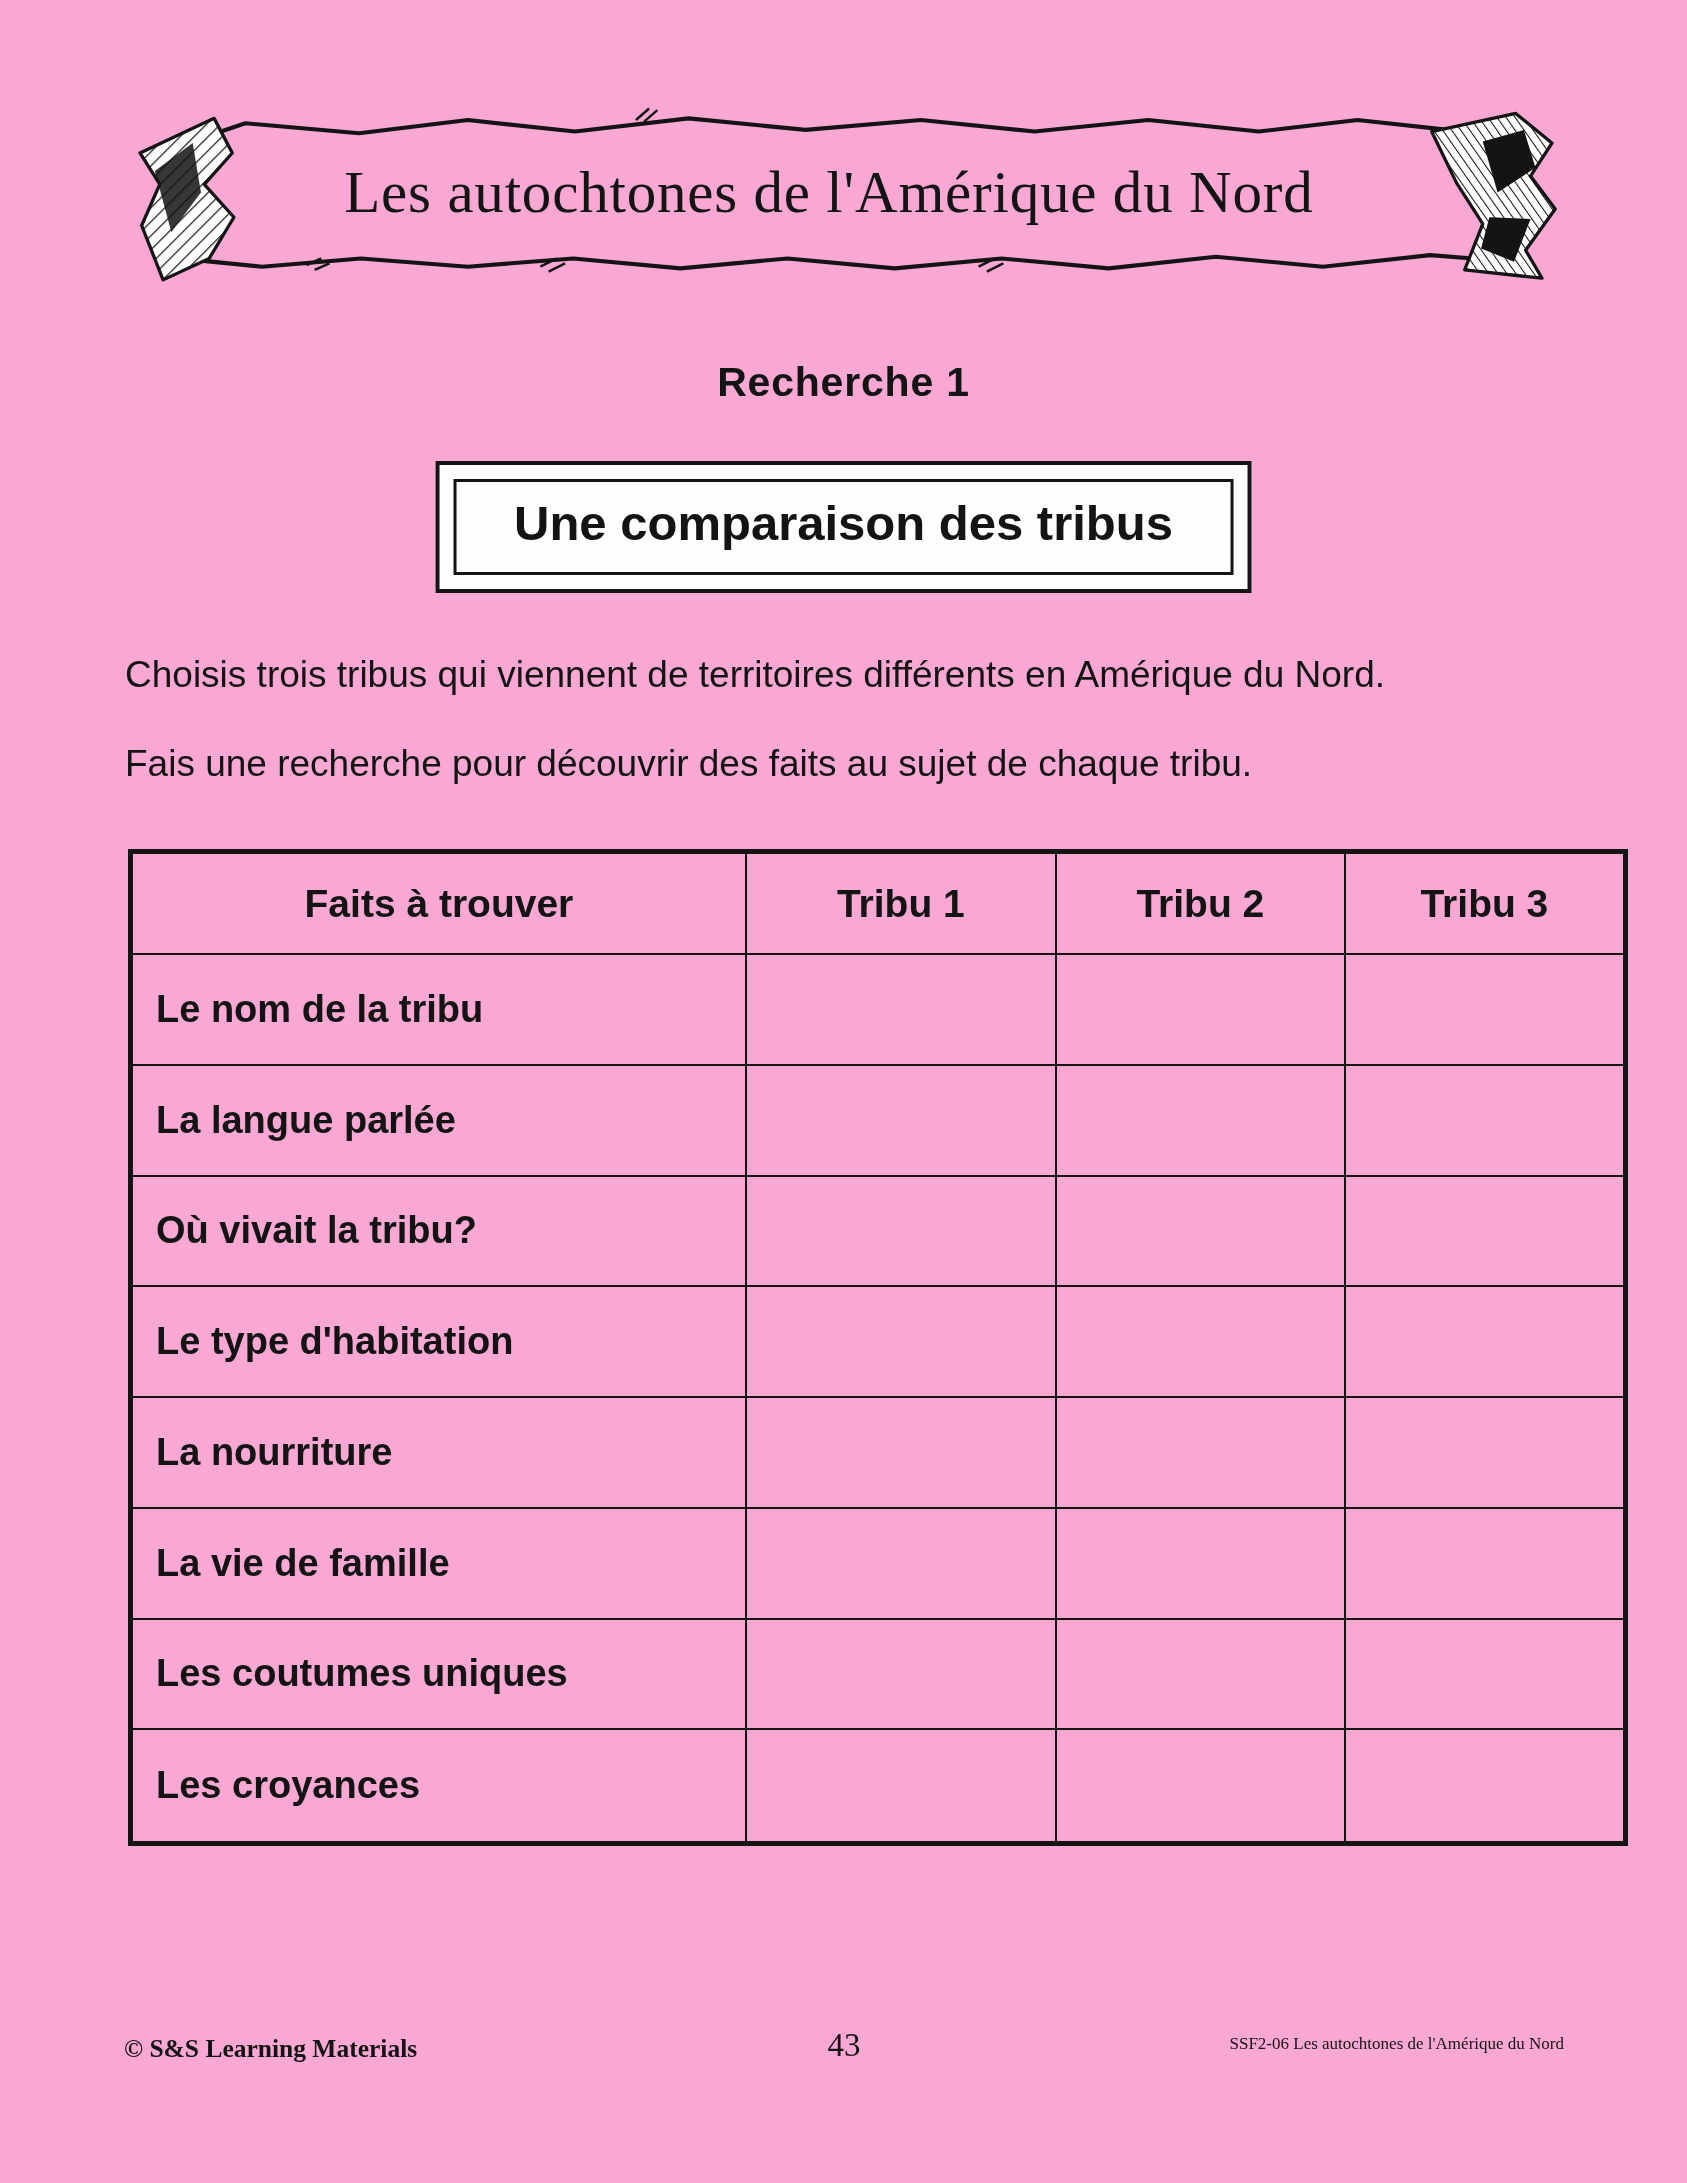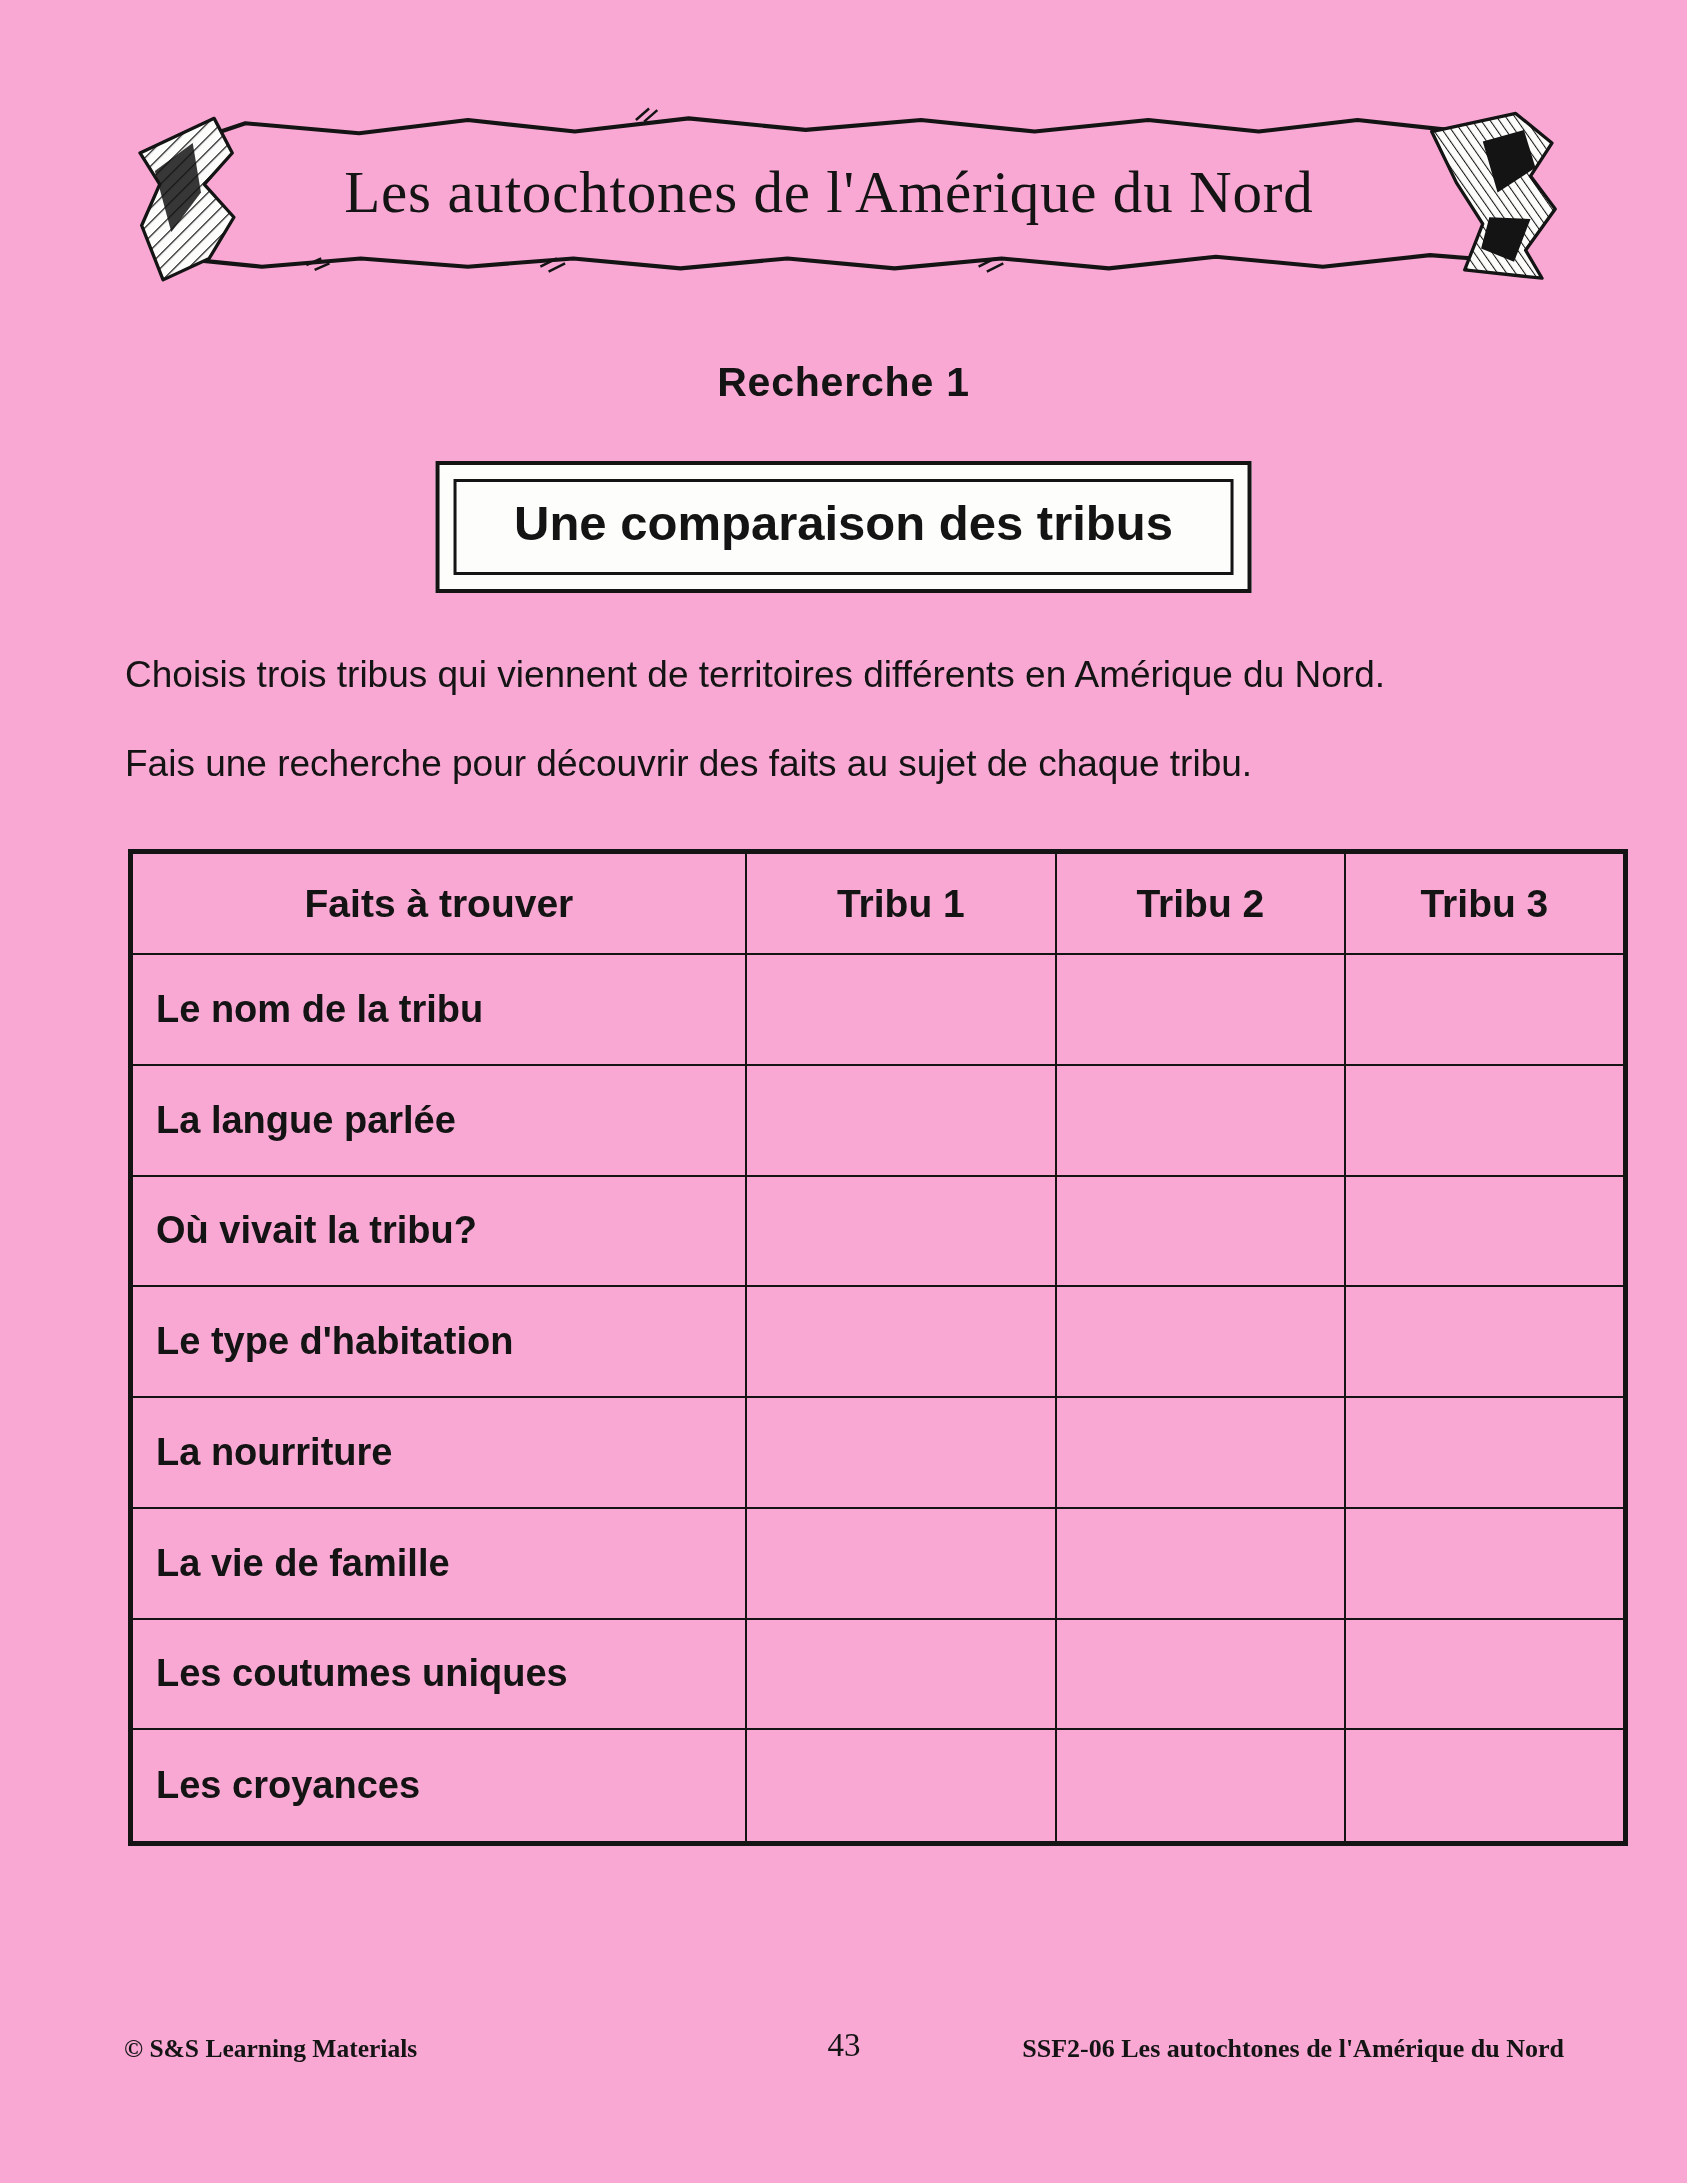--- a/index.html
+++ b/index.html
@@ -61,21 +61,21 @@
   }
   .cell.last-col { border-right: none; }
   .cell.last-row { border-bottom: none; }
   .cell.header { justify-content: center; font-weight: bold; font-size: 39px; }
   .cell.label { padding-left: 23px; font-weight: bold; font-size: 38px; }
 
   
   .footer { position: absolute; top: 2027px; left: 124px; width: 1440px; height: 49px; font-family: "Liberation Serif", serif; }
   .footer .copyright { position: absolute; left: 0; top: 6.6px; font-size: 25.5px; font-weight: bold; }
   .footer .pagenum { position: absolute; left: 50%; transform: translateX(-50%); top: 0; font-size: 33px; }
-  .footer .code { position: absolute; right: 0; top: 6.6px; font-size: 26px; font-weight: bold; }
+  .footer .code { position: absolute; right: 0; top: 6.6px; font-size: 17px; font-weight: normal; }
 </style>
 </head>
 <body>
 
 <div class="page">
 
   <div class="banner">
     <svg viewBox="0 0 1776 250" preserveAspectRatio="none">
       <defs>
         <pattern id="hatch" width="12" height="12" patternUnits="userSpaceOnUse" patternTransform="rotate(45)">

